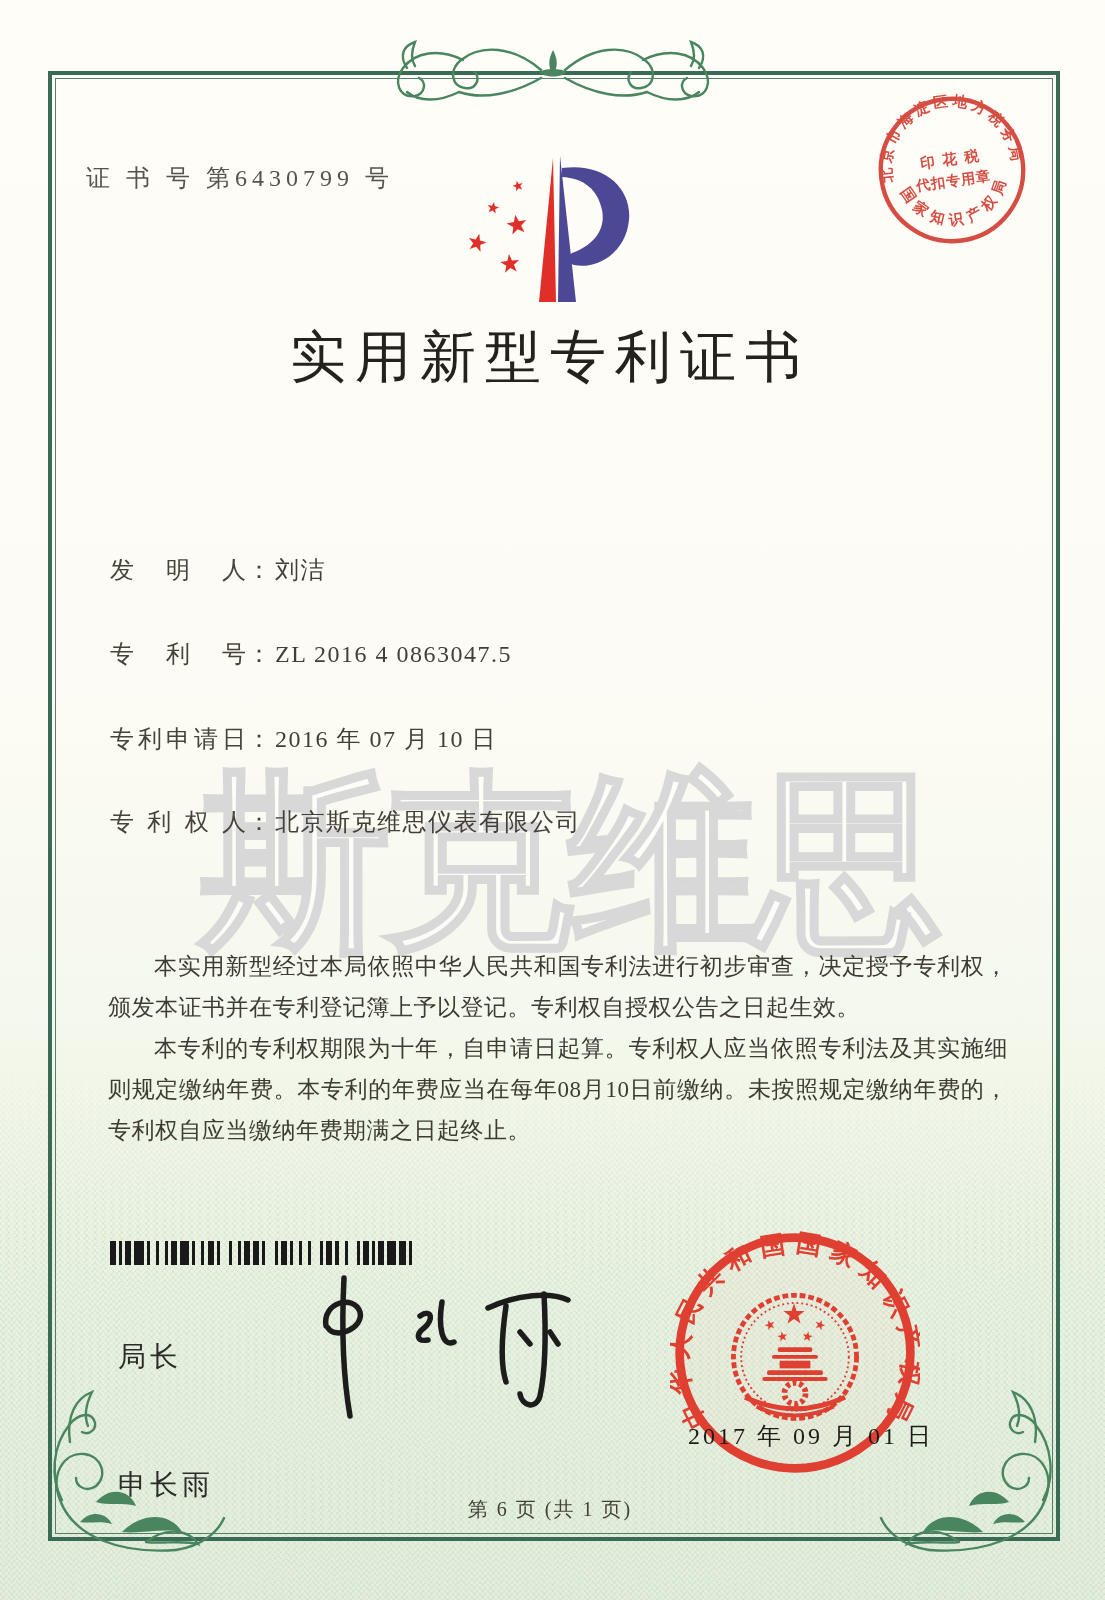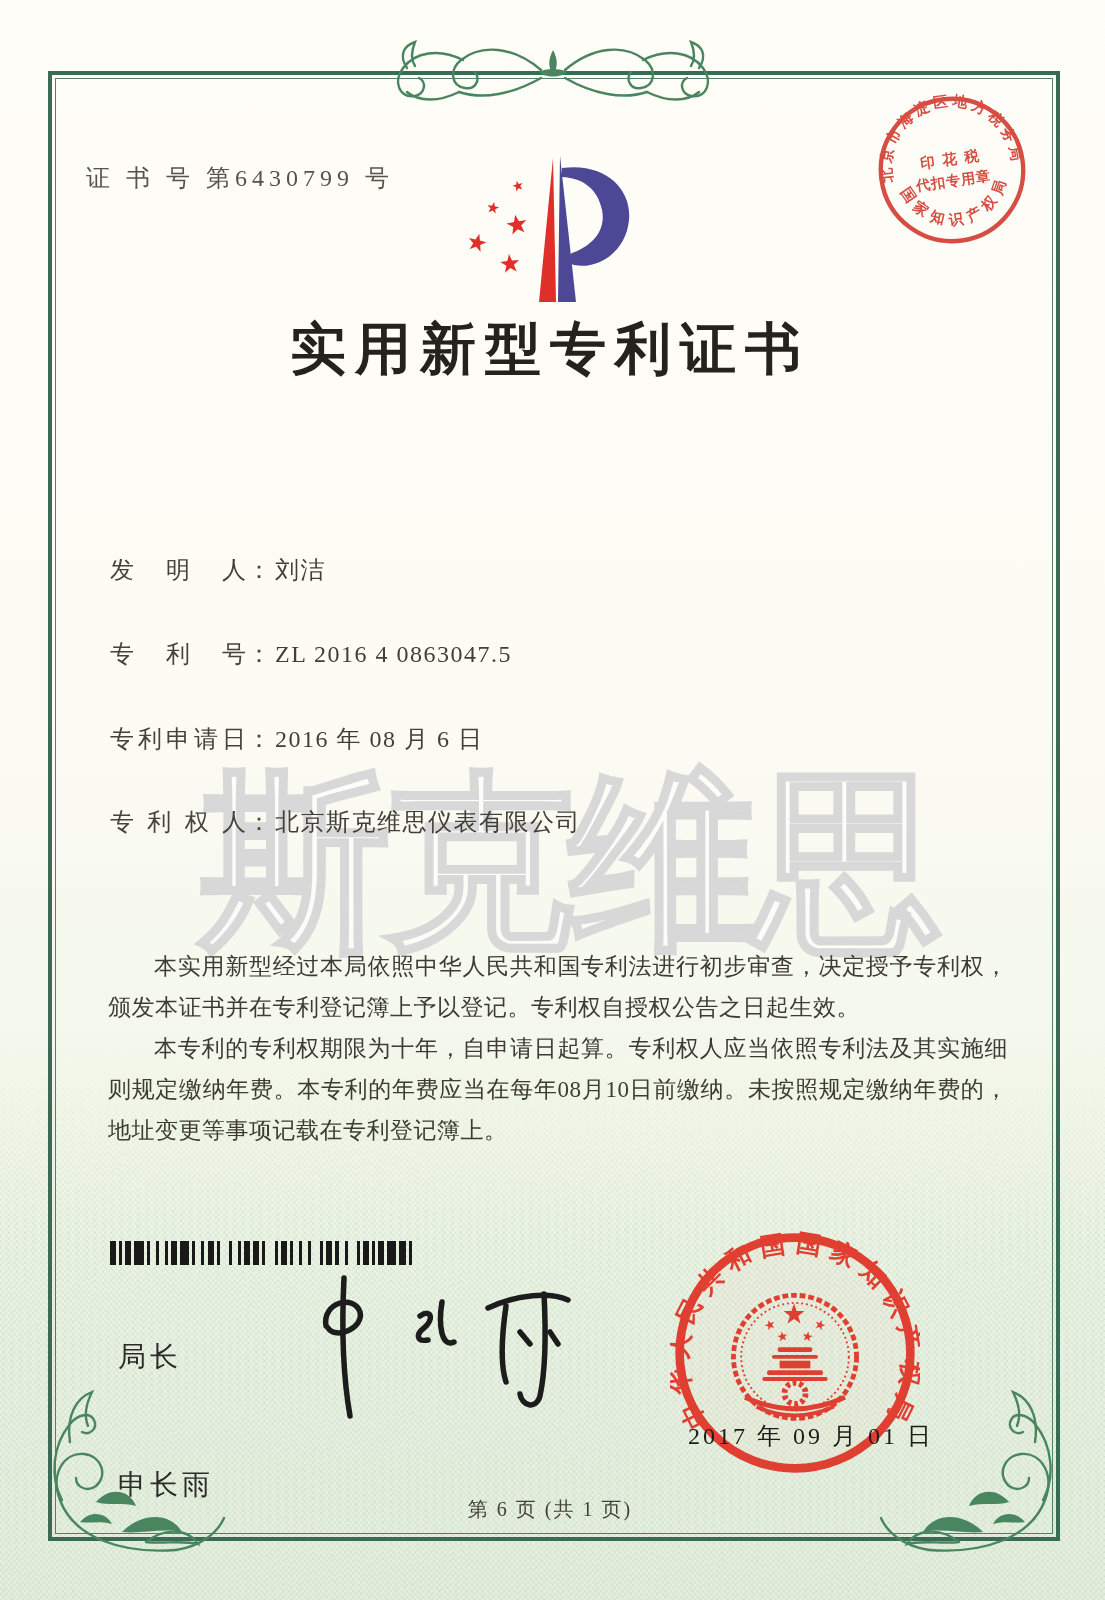--- a/index.html
+++ b/index.html
@@ -20,22 +20,22 @@
   .frame-inner{position:absolute;inset:3px;border:1px solid var(--border-green,#3a6b55);opacity:.85;}
   .ornament-top{position:absolute;left:50%;transform:translateX(-50%);top:38px;z-index:3;}
   .corner{position:absolute;bottom:38px;z-index:3;}
   .corner-left{left:26px;}
   .corner-right{right:26px;}
   .gstroke path{stroke:var(--flourish-green,#49855f);stroke-width:2.4;fill:none;stroke-linecap:round;}
   .gfill path{fill:var(--flourish-green,#49855f);stroke:none;}
 
   .cert-no{position:absolute;left:86px;top:162px;z-index:4;font-size:24px;letter-spacing:5px;color:#56534a;}
   .logo{position:absolute;left:452px;top:146px;z-index:4;}
-  .title{position:absolute;left:48px;top:312px;width:1004px;text-align:center;z-index:4;
-         font-size:56px;font-weight:700;letter-spacing:9px;color:#23221d;}
+  .title{position:absolute;left:48px;top:320px;width:1004px;text-align:center;z-index:4;
+         font-size:56px;font-weight:400;letter-spacing:9px;color:#23221d;}
 
   .frow{position:absolute;left:110px;z-index:4;font-size:24px;color:#45433a;white-space:nowrap;}
   .flabel{display:inline-block;width:136px;text-align:justify;text-align-last:justify;vertical-align:bottom;}
   .fcolon{display:inline-block;margin:0 4px 0 1px;}
   .fvalue{letter-spacing:1.5px;color:#413f37;}
 
   .watermark{position:absolute;left:200px;top:768px;z-index:2;line-height:1;white-space:nowrap;
     font-family:"DejaVu Sans","Liberation Sans",sans-serif;font-weight:900;font-size:190px;letter-spacing:-6px;
     color:rgba(255,255,255,0.55);-webkit-text-stroke:3px var(--watermark-gray,#d8d8d8);}
 
@@ -171,29 +171,29 @@
 
   <div class="title">实用新型专利证书</div>
 
   <div class="frow" style="top:554px">
     <span class="flabel">发明人</span><span class="fcolon">：</span><span class="fvalue">刘洁</span>
   </div>
   <div class="frow" style="top:638px">
     <span class="flabel">专利号</span><span class="fcolon">：</span><span class="fvalue">ZL 2016 4 0863047.5</span>
   </div>
   <div class="frow" style="top:723px">
-    <span class="flabel">专利申请日</span><span class="fcolon">：</span><span class="fvalue">2016 年 08 月 6 日</span>
+    <span class="flabel">专利申请日</span><span class="fcolon">：</span><span class="fvalue">2016 年 07 月 10 日</span>
   </div>
   <div class="frow" style="top:806px">
     <span class="flabel">专利权人</span><span class="fcolon">：</span><span class="fvalue">北京斯克维思仪表有限公司</span>
   </div>
 
   <div class="body-text">
     <p>本实用新型经过本局依照中华人民共和国专利法进行初步审查，决定授予专利权，颁发本证书并在专利登记簿上予以登记。专利权自授权公告之日起生效。</p>
-    <p>本专利的专利权期限为十年，自申请日起算。专利权人应当依照专利法及其实施细则规定缴纳年费。本专利的年费应当在每年08月10日前缴纳。未按照规定缴纳年费的，地址变更等事项记载在专利登记簿上。</p>
+    <p>本专利的专利权期限为十年，自申请日起算。专利权人应当依照专利法及其实施细则规定缴纳年费。本专利的年费应当在每年08月10日前缴纳。未按照规定缴纳年费的，专利权自应当缴纳年费期满之日起终止。</p>
   </div>
 
   <div class="barcode">
       <i class="br" style="width:6.10px"></i>
       <i class="sp" style="width:3.05px"></i>
       <i class="br" style="width:3.05px"></i>
       <i class="sp" style="width:3.05px"></i>
       <i class="br" style="width:6.10px"></i>
       <i class="sp" style="width:3.05px"></i>
       <i class="br" style="width:9.15px"></i>

